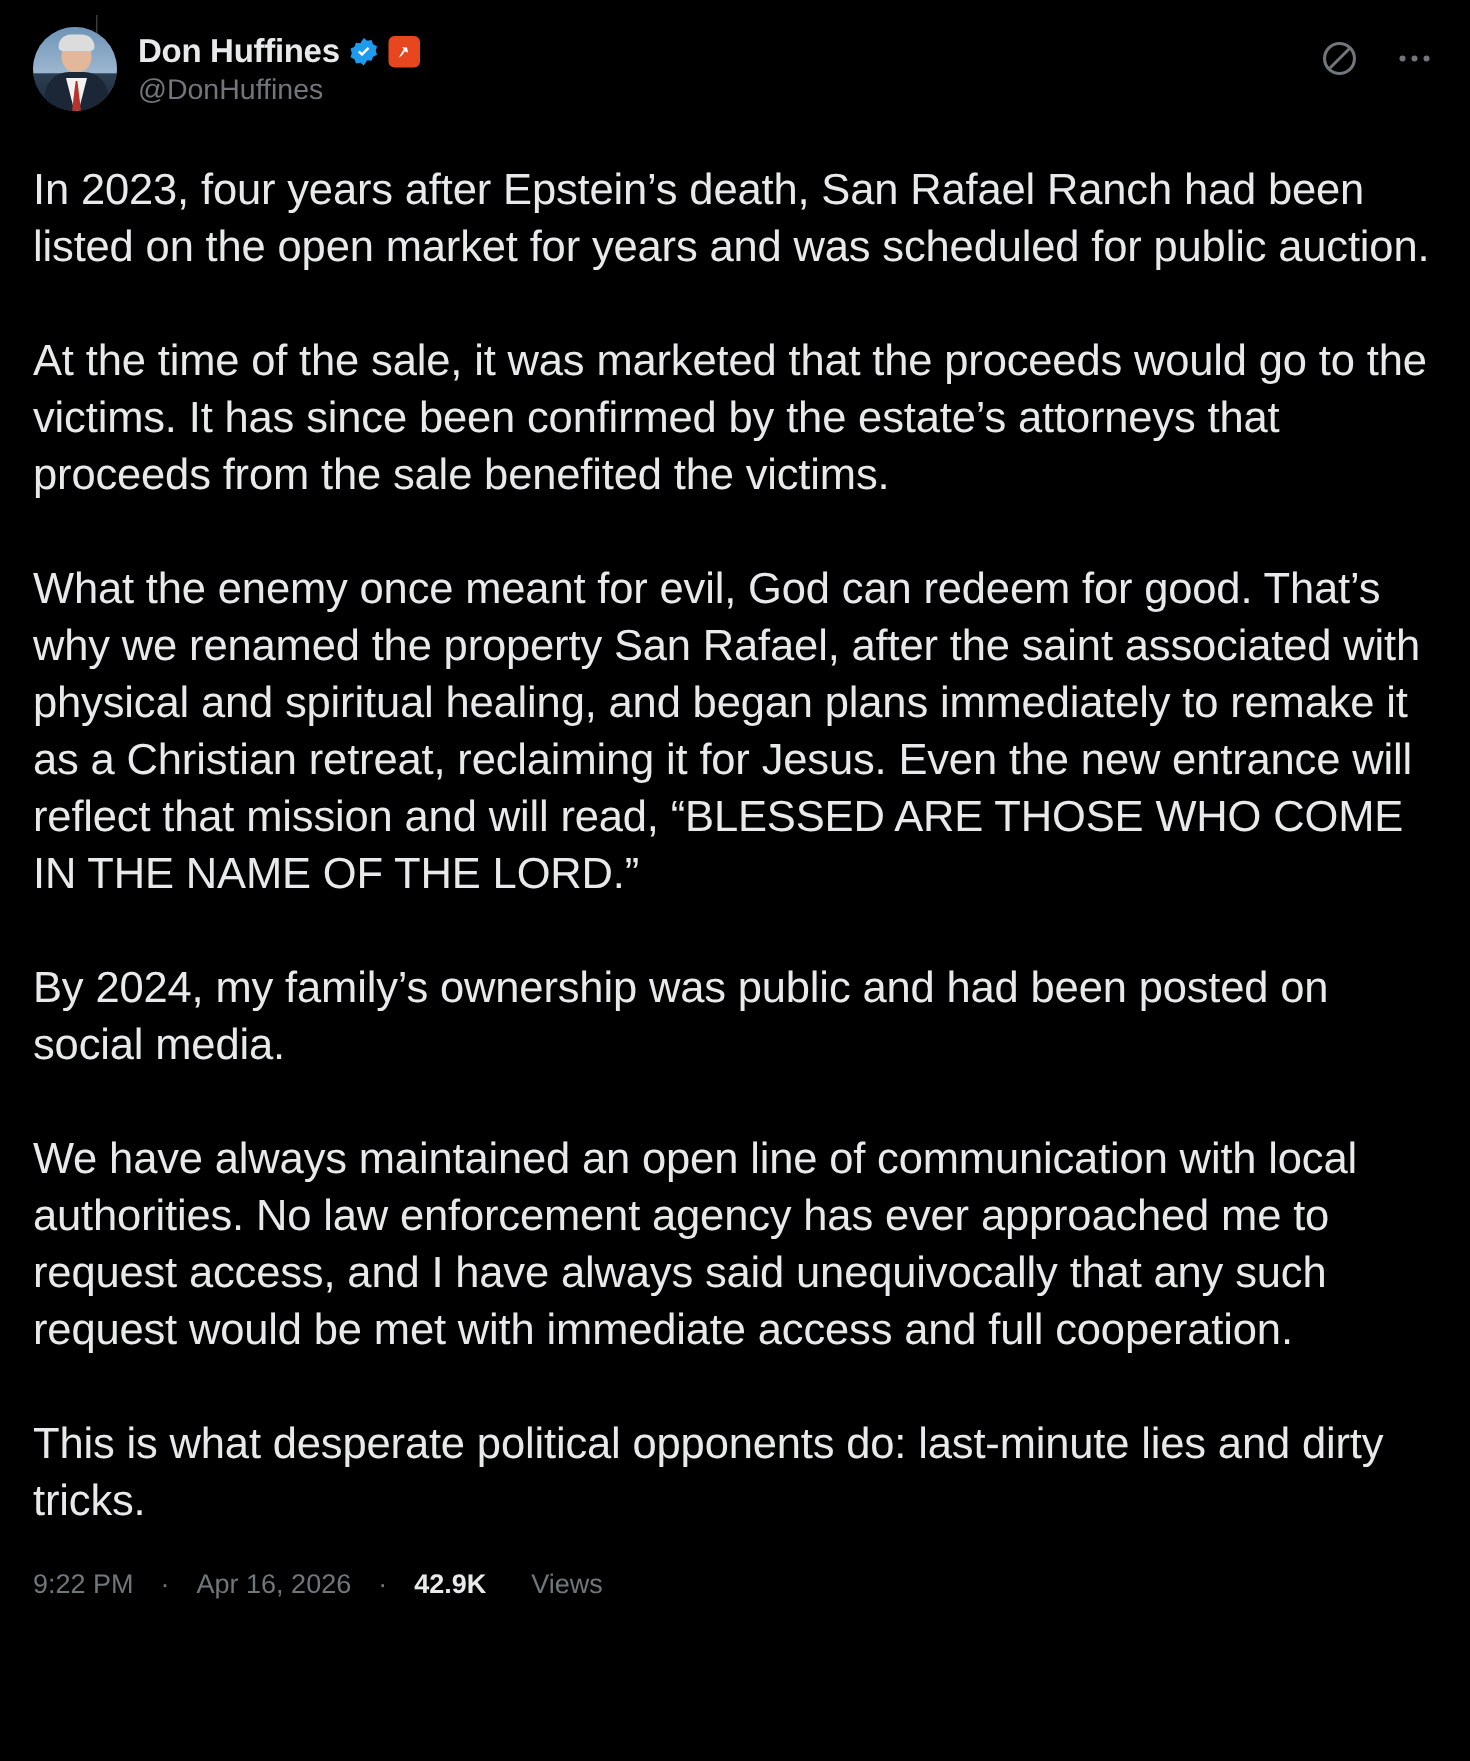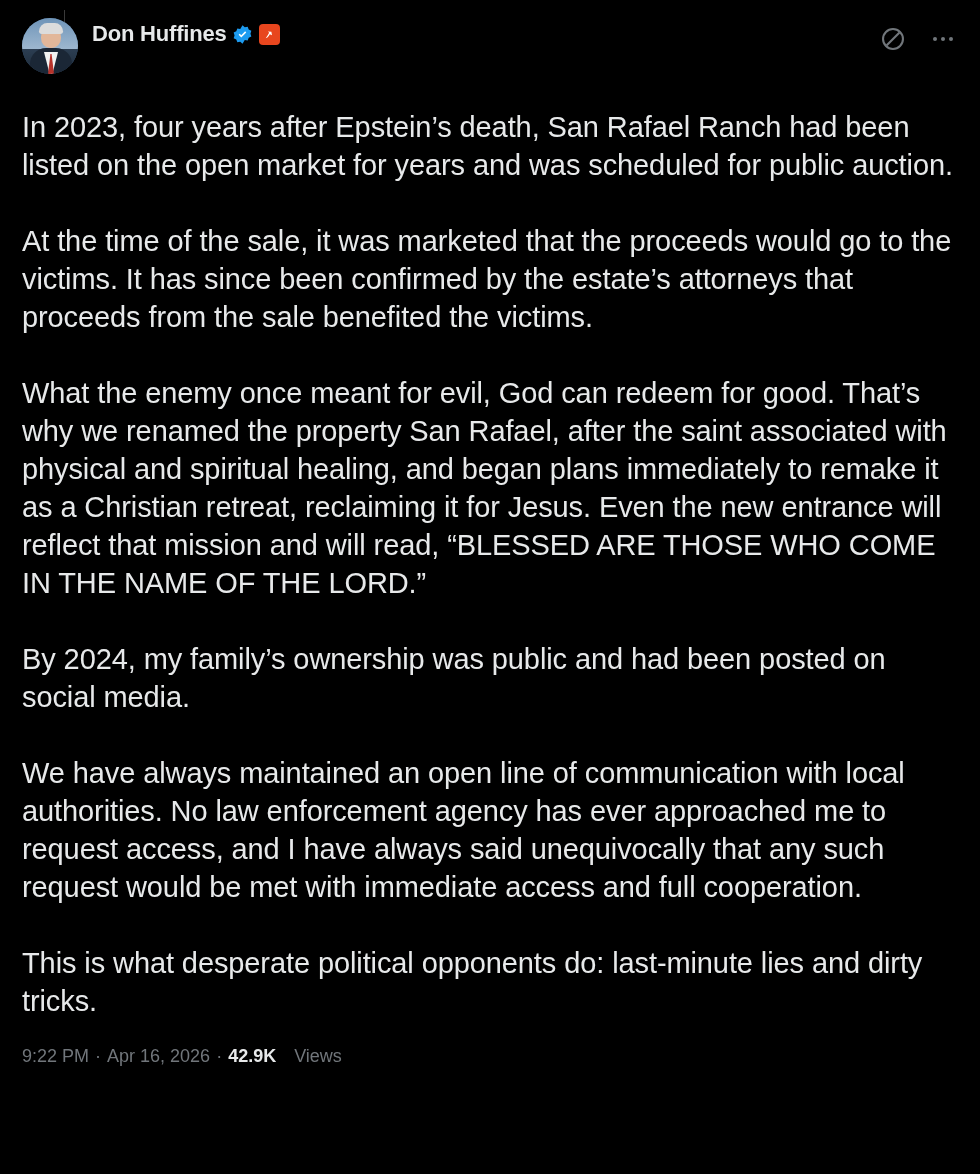--- a/index.html
+++ b/index.html
@@ -161,21 +161,21 @@
     letter-spacing: -0.1px;
     white-space: pre-wrap;
     word-wrap: break-word;
   }
   .tweet-meta {
     margin-top: 26px;
     font-size: 18px;
     color: #71767b;
     display: flex;
     align-items: center;
-    gap: 0;
+    gap: 12px;
   }
   .tweet-meta .sep { margin: 0 6px; }
   .tweet-meta .views-count {
     color: #e7e9ea;
     font-weight: bold;
   }
   .tweet-meta .views-label { margin-left: 18px; }
   .top-tick {
     position: absolute;
     left: 64px;
@@ -212,20 +212,21 @@
             <path fill="#1d9bf0" d="M12 1.5l2.6 2.1 3.3-.5 1.2 3.1 3 1.6-1 3.2 1 3.2-3 1.6-1.2 3.1-3.3-.5L12 22.5l-2.6-2.1-3.3.5-1.2-3.1-3-1.6 1-3.2-1-3.2 3-1.6 1.2-3.1 3.3.5z"></path>
             <path fill="#ffffff" d="M10.6 15.4l-3-3 1.3-1.3 1.7 1.7 4.4-4.4 1.3 1.3z"></path>
           </svg>
         </span>
         <span class="affiliate-badge">
           <svg width="15" height="15" viewBox="0 0 24 24" aria-hidden="true">
             <path fill="#ffffff" d="M6 18c3-1 5-3.5 6.5-6.5L16 13l-1-5.5L9.5 7l2 2C9.8 12 8 15 6 18z"></path>
           </svg>
         </span>
       </div>
+      <div class="handle">@DonHuffines</div>
     </div>
 
     <div class="header-actions">
       <div class="icon-btn">
         <svg width="26" height="26" viewBox="0 0 24 24" aria-hidden="true">
           <circle cx="12" cy="12" r="9.2" fill="none" stroke="#71767b" stroke-width="1.9"></circle>
           <line x1="6" y1="18" x2="18" y2="6" stroke="#71767b" stroke-width="1.9"></line>
         </svg>
       </div>
       <div class="icon-btn">

